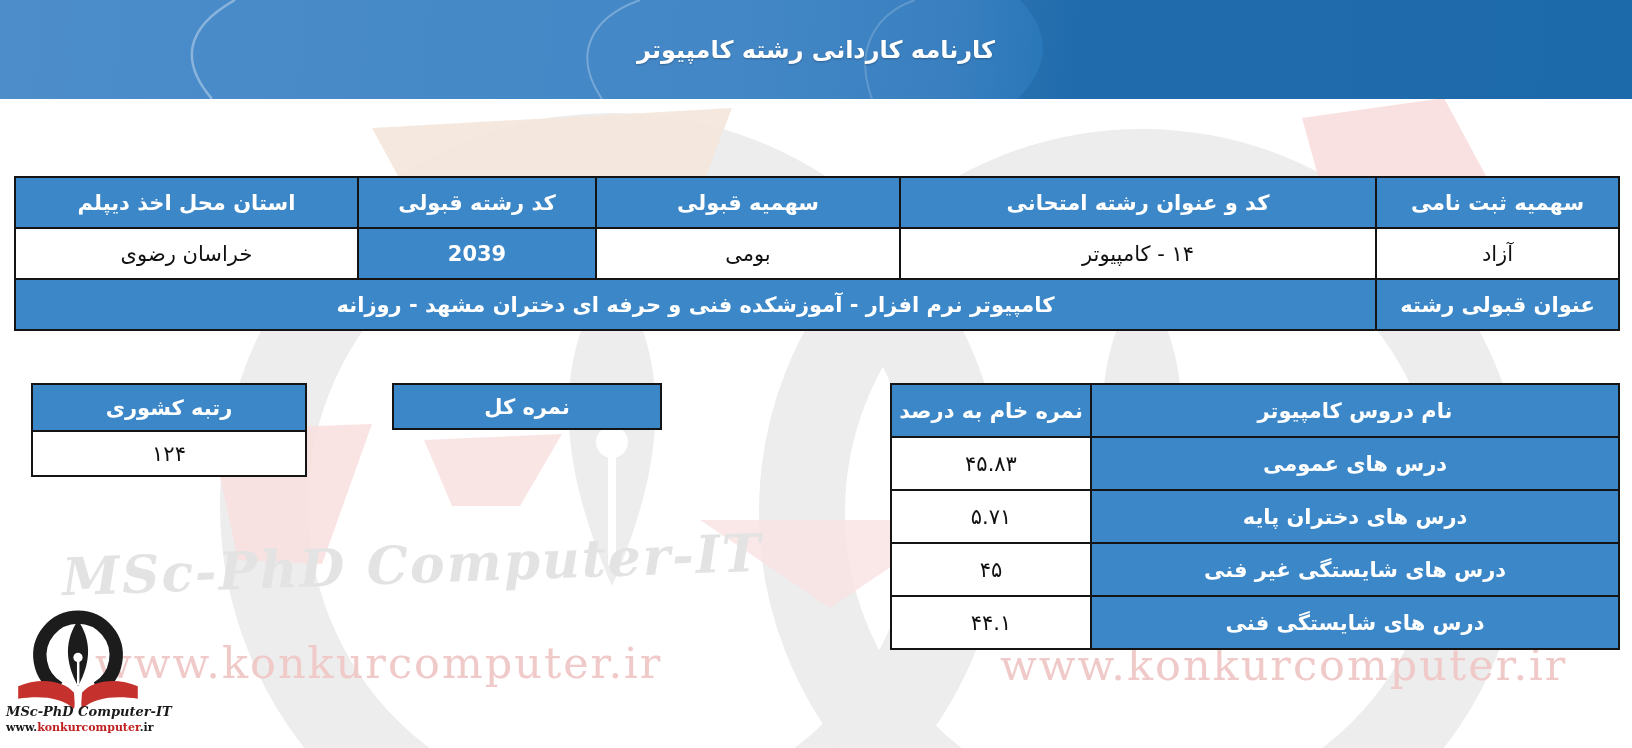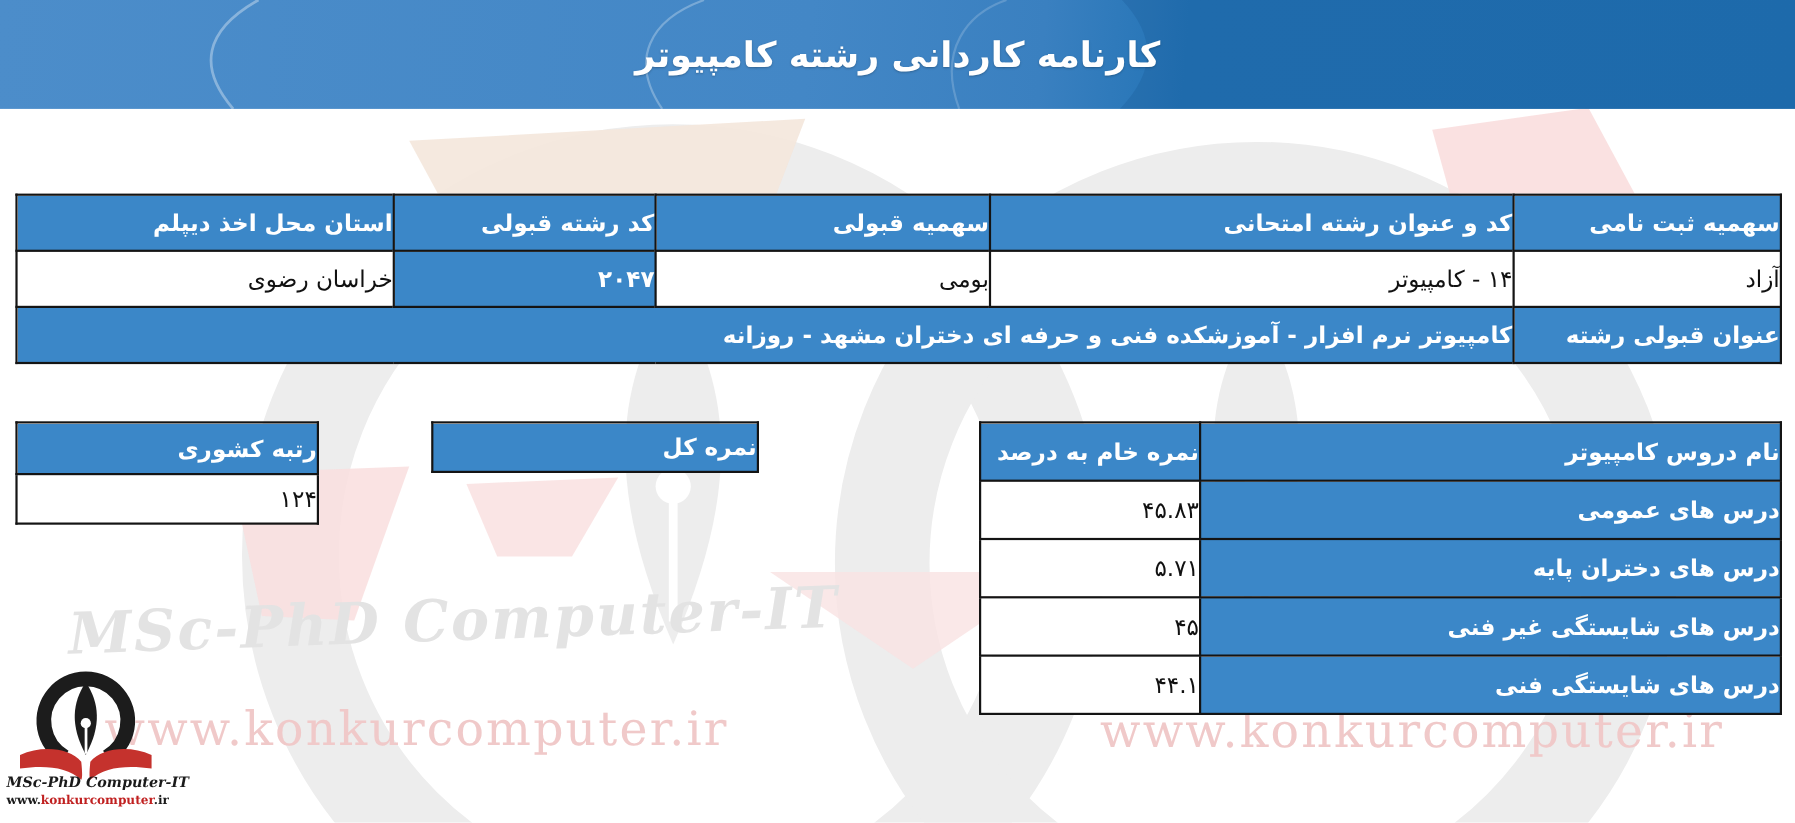--- a/index.html
+++ b/index.html
@@ -9,50 +9,50 @@
   }
   
   .banner{
     position:absolute;left:0;top:0;width:1632px;height:99px;z-index:2;
     background:linear-gradient(95deg,#4c8dca 0%,#4387c6 45%,#3a80c0 58%,#2474b6 66%,#2173b5 100%);
   }
   .banner svg{position:absolute;left:0;top:0;}
   .banner-title{
     position:absolute;left:0;top:0;width:100%;height:99px;
     display:flex;align-items:center;justify-content:center;
-    color:#ffffff;font-size:32px;font-weight:bold;letter-spacing:.5px;
+    color:#ffffff;font-size:24px;font-weight:bold;letter-spacing:.5px;
     text-shadow:0 1px 2px rgba(0,0,0,.25);
   }
   
   .wm-layer{position:absolute;left:0;top:0;z-index:0;}
   .wm-script{
     position:absolute;left:62px;top:534px;z-index:1;
     font-family:"DejaVu Serif",serif;font-style:italic;font-weight:bold;
     font-size:52px;letter-spacing:2px;color:#e3e3e3;transform:rotate(-2deg);
     direction:ltr;white-space:nowrap;
   }
   .wm-url{
     position:absolute;z-index:1;font-family:"DejaVu Serif",serif;
     font-size:43px;letter-spacing:2px;color:#f0c9c9;direction:ltr;white-space:nowrap;
   }
   .wm-url-left{left:95px;top:638px;}
   .wm-url-right{left:1000px;top:640px;}
   
   table{position:absolute;border-collapse:collapse;table-layout:fixed;z-index:2;}
   th,td{
-    border:2.5px solid #141414;text-align:right;vertical-align:middle;
+    border:2.5px solid #141414;text-align:center;vertical-align:middle;
     padding:0;overflow:hidden;font-size:21px;color:#111;background:#ffffff;
   }
   .blue{background:#3b87c8 !important;color:#ffffff !important;font-weight:bold;}
   
   .admission-table{left:14px;top:176px;width:1604px;}
   .admission-table tr{height:51px;}
   
-  .rank-table{left:14px;top:383px;width:276px;}
-  .score-table{left:392px;top:383px;width:298px;}
+  .rank-table{left:31px;top:383px;width:276px;}
+  .score-table{left:392px;top:383px;width:270px;}
   .rank-table tr:first-child,.score-table tr:first-child{height:47px;}
   .rank-table tr:last-child,.score-table tr:last-child{height:45px;margin-left:32px;}
   
   .courses-table{left:890px;top:383px;width:728px;}
   .courses-table tr{height:53px;}
   
   .logo{position:absolute;left:12px;top:610px;width:132px;z-index:3;}
   .logo-script{
     position:absolute;left:6px;top:704px;width:144px;text-align:center;z-index:3;
     font-family:"DejaVu Serif",serif;font-style:italic;font-weight:bold;
@@ -116,21 +116,21 @@
       <th class="blue">سهمیه ثبت نامی</th>
       <th class="blue">کد و عنوان رشته امتحانی</th>
       <th class="blue">سهمیه قبولی</th>
       <th class="blue">کد رشته قبولی</th>
       <th class="blue">استان محل اخذ دیپلم</th>
     </tr>
     <tr>
       <td>آزاد</td>
       <td>۱۴ - کامپیوتر</td>
       <td>بومی</td>
-      <td class="blue">۲۰۴۷</td>
+      <td class="blue">2039</td>
       <td>خراسان رضوی</td>
     </tr>
     <tr>
       <th class="blue">عنوان قبولی رشته</th>
       <td class="blue" colspan="4">کامپیوتر نرم افزار - آموزشکده فنی و حرفه ای دختران مشهد - روزانه</td>
     </tr>
   </tbody>
     </table>
 
   <table class="rank-table" dir="rtl">

